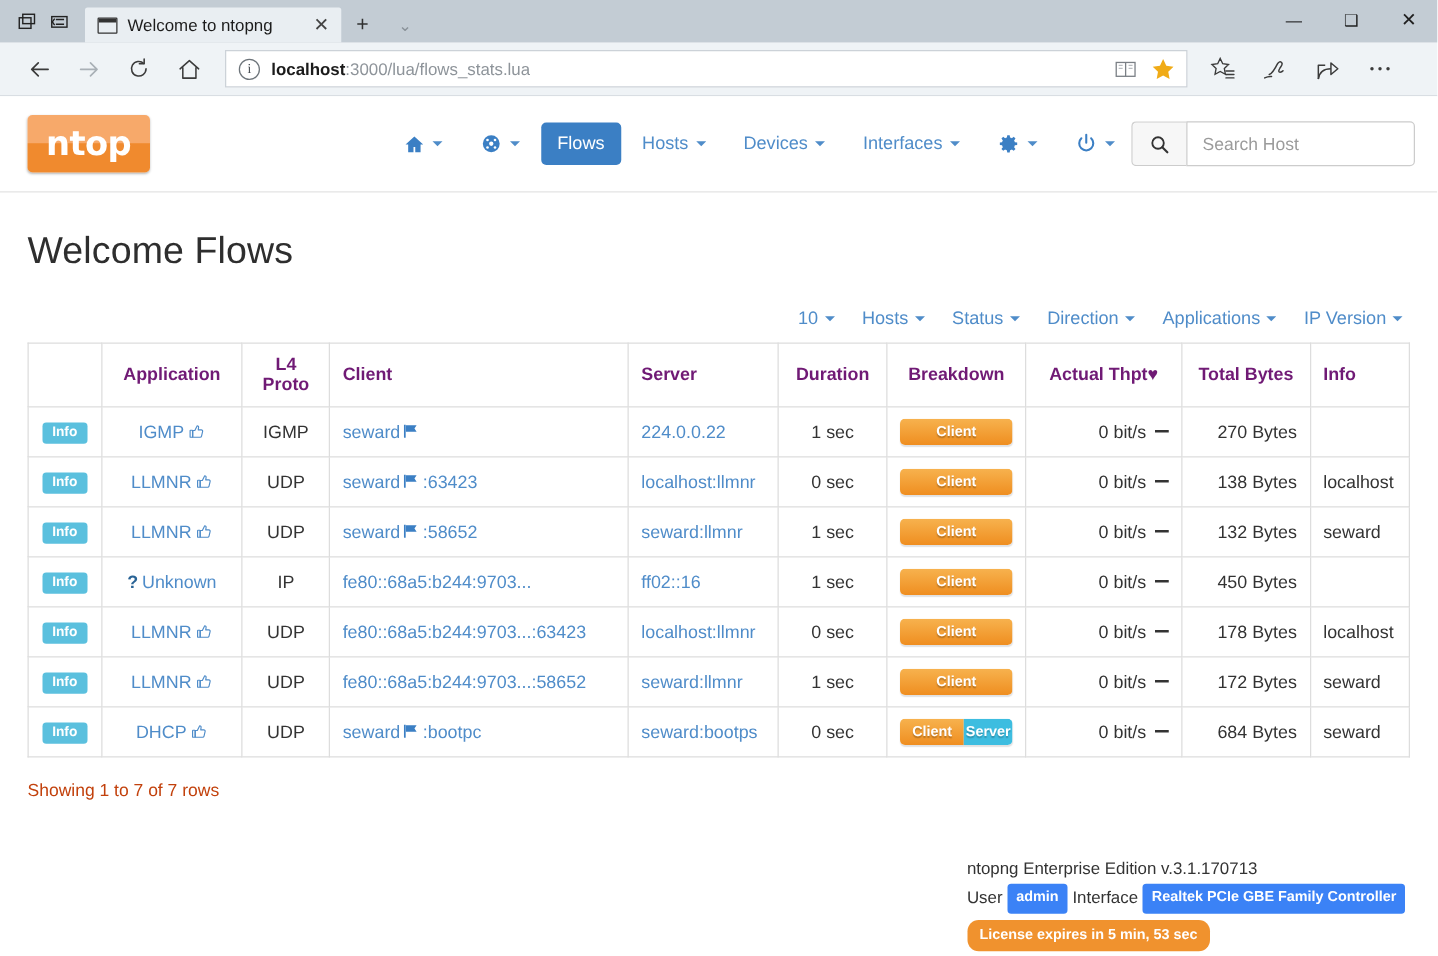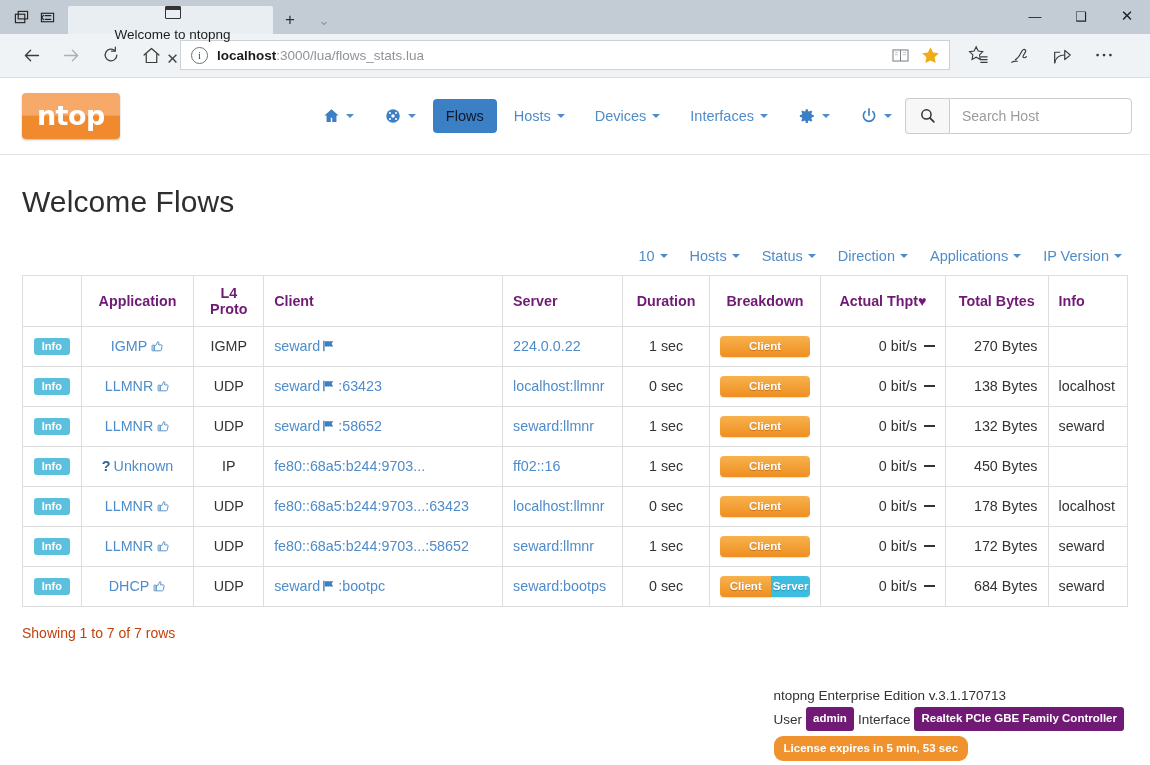--- a/index.html
+++ b/index.html
@@ -28,21 +28,21 @@
     padding: 0 8px;
   }
   .tb-sysicon { width: 16px; height: 16px; color: #1a1a1a; display:flex; align-items:center; justify-content:center;}
   .tab {
     height: 28px;
     min-width: 205px;
     background: #e9eef2;
     display: flex; align-items: center;
     padding: 0 6px 0 10px;
     gap: 8px;
-    border-top-left-radius: 2px; border-top-right-radius: 2px; flex-direction: column;
+    border-top-left-radius: 2px; border-top-right-radius: 2px;
   }
   .tab-favicon { width: 16px; height: 13px; border: 1.6px solid #333; border-radius: 1px; position: relative; flex: 0 0 auto;}
   .tab-favicon::before { content:""; position:absolute; left:0; right:0; top:0; height:3px; background:#333; }
   .tab-title { font-size: 13.5px; color: #1c1c1c; white-space: nowrap; flex: 1 1 auto; }
   .tab-close { width: 20px; height: 20px; display:flex; align-items:center; justify-content:center; color:#444; font-size:15px; }
   .newtab, .tabmenu {
     width: 34px; height: 28px; display: flex; align-items: center; justify-content: center;
     color: #303030; font-size: 17px;
   }
   .tabmenu { color: #8a9299; font-size: 13px; }
@@ -97,21 +97,21 @@
     font-family: "DejaVu Sans", sans-serif;
   }
   .nav-main { display: flex; align-items: center; gap: 4px; margin-left: 190px; }
   .nav-item {
     display: flex; align-items: center; gap: 6px;
     padding: 9px 13px;
     color: #4f8cc9; font-size: 14.5px;
     border-radius: 4px;
     white-space: nowrap;
   }
-  .nav-item.active { background: #3b7fc4; color: #0f172a; }
+  .nav-item.active { background: #3b7fc4; color: #ffffff; }
   .nav-item .caret { border-top: 4px solid currentColor; border-left: 4px solid transparent; border-right: 4px solid transparent; display:inline-block; }
   .nav-icon { display:flex; align-items:center; color:#3b7fc4; }
 
   .search-group { margin-left: auto; display: flex; align-items: center; }
   .search-btn {
     width: 44px; height: 36px;
     background: #f7f7f7; border: 1px solid #ccc; border-right: 0;
     border-radius: 4px 0 0 4px;
     display: flex; align-items: center; justify-content: center; color: #333;
   }
@@ -168,21 +168,21 @@
   .bd-client { background: linear-gradient(#f7b24e, #ef8e20); color: #fff; font-size: 11.5px; font-weight: 700;
                display:flex; align-items:center; justify-content:center; text-shadow: 0 1px 1px rgba(0,0,0,.25); }
   .bd-server { background: #3dbde0; color: #fff; font-size: 11.5px; font-weight: 700;
                display:flex; align-items:center; justify-content:center; text-shadow: 0 1px 1px rgba(0,0,0,.22); }
   .trend { display:inline-block; width: 11px; height: 2px; background: #333; vertical-align: 4px; margin-left: 7px; }
 
   .showing { font-size: 14px; color: #c2410c; margin-top: 18px; }
 
   .footer { margin-top: 44px; display: flex; align-items: flex-end; padding-left: 15px; flex-direction: column; }
   .foot-left { font-size: 13.5px; color: #333; line-height: 1.65; }
-  .tag-blue { display:inline-block; background: #701a75; color:#fff; font-weight: 700; font-size: 11.5px;
+  .tag-blue { display:inline-block; background: #3b82f6; color:#fff; font-weight: 700; font-size: 11.5px;
               border-radius: 3px; padding: 2.5px 7px; margin: 0 4px; vertical-align: 1px;}
   .tag-orange { display:inline-block; background: #f0922e; color:#fff; font-weight: 700; font-size: 11.5px;
               border-radius: 9px; padding: 3px 10px; margin-top: 5px; }
   .foot-mid { margin-left: 56px; margin-top: 10px; }
   .grey-box { width: 150px; height: 17px; background: #eeeeee; border-radius: 3px; }
   .foot-right { margin-left: 34px; margin-top: 5px; display: flex; flex-direction: column; gap: 9px; }
   .dl-row { display: flex; align-items: center; gap: 8px; }
   .dl-line { width: 74px; height: 1px; border-bottom: 1px solid #4f8cc9; display:inline-block; margin-top: 6px;}
 </style>
 </head>

